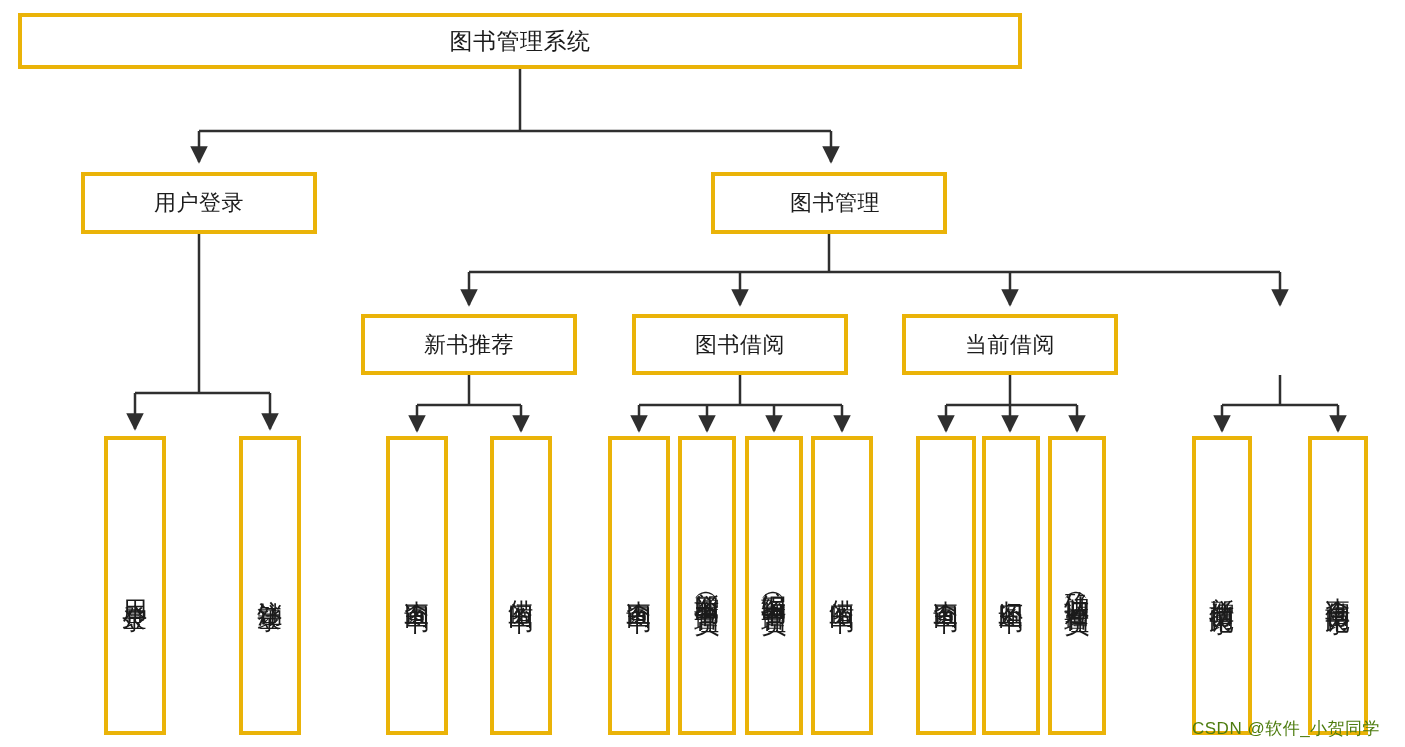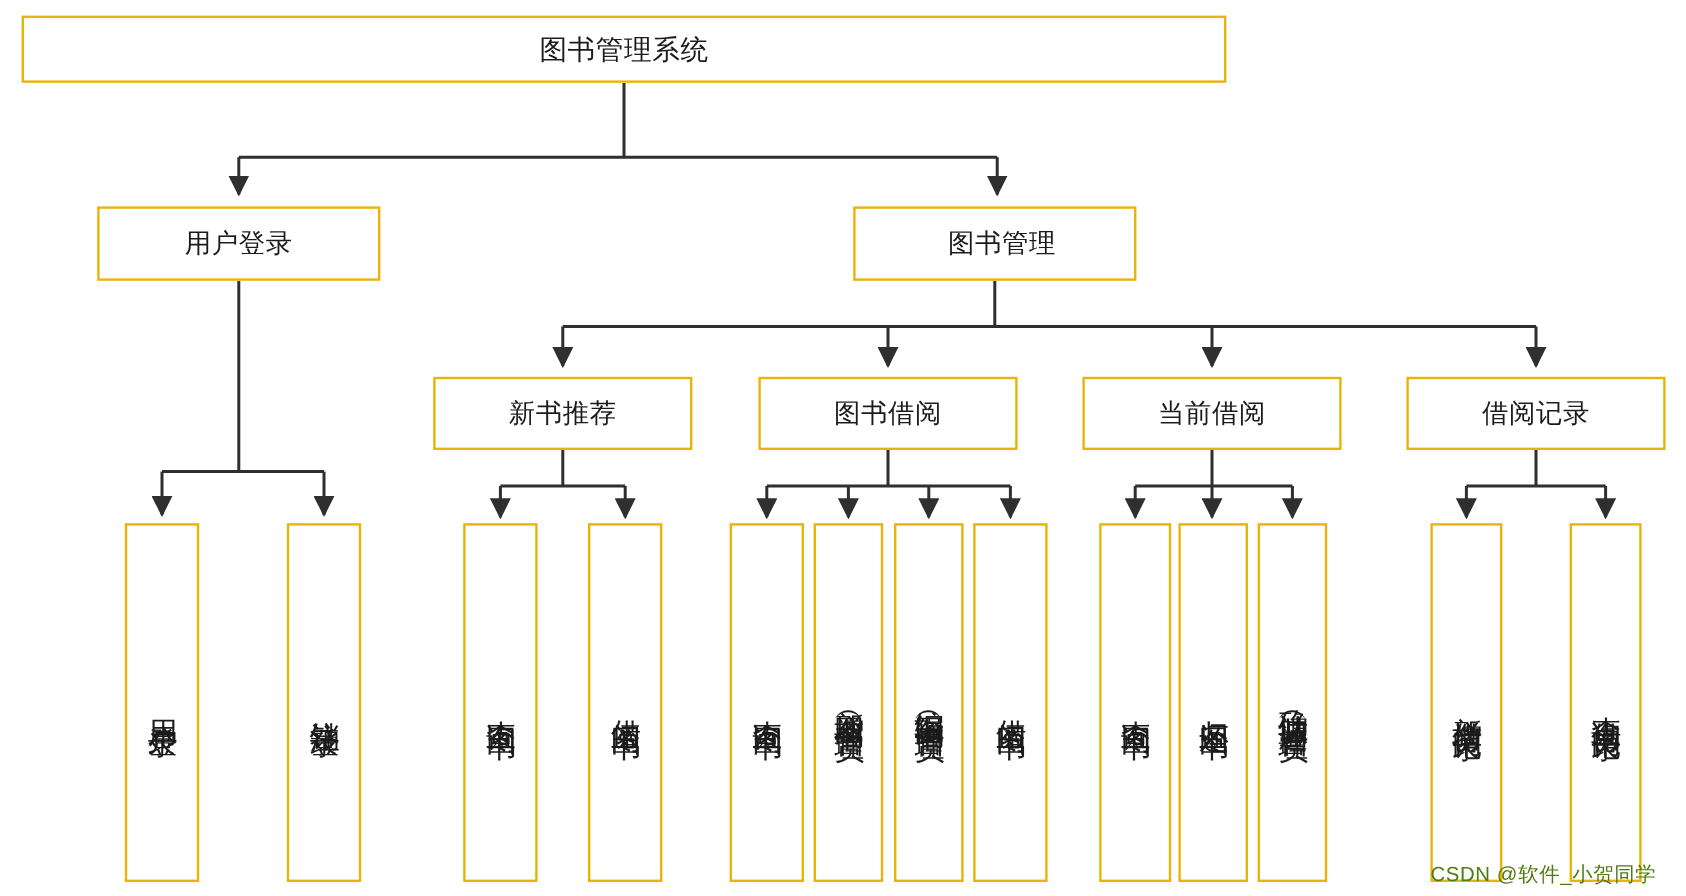--- a/index.html
+++ b/index.html
@@ -22,21 +22,21 @@
     position: absolute;
     left: 0;
     top: 0;
     width: 1405px;
     height: 747px;
     pointer-events: none;
   }
   .node {
     position: absolute;
     box-sizing: border-box;
-    border: 2px solid #eab308;
+    border: 4px solid #eab308;
     background: #ffffff;
     display: flex;
     align-items: center;
     justify-content: center;
     color: #1b1b1b;
     z-index: 2;
   }
   .node .lbl {
     display: block;
     text-align: center;
@@ -147,23 +147,20 @@
   </div>
 
   <div class="node horiz" style="left:632px; top:314px; width:216px; height:61px;">
     <span class="lbl">图书借阅</span>
   </div>
 
   <div class="node horiz" style="left:902px; top:314px; width:216px; height:61px;">
     <span class="lbl">当前借阅</span>
   </div>
 
-  <div class="node horiz" style="left:1172px; top:314px; width:216px; height:61px;">
-    <span class="lbl">借阅记录</span>
-  </div>
 
   <div class="node vert" style="left:104px; top:436px; width:62px; height:299px;">
     <span class="lbl">用户登录</span>
   </div>
 
   <div class="node vert" style="left:239px; top:436px; width:62px; height:299px;">
     <span class="lbl">注销登录</span>
   </div>
 
   <div class="node vert" style="left:386px; top:436px; width:62px; height:299px;">

